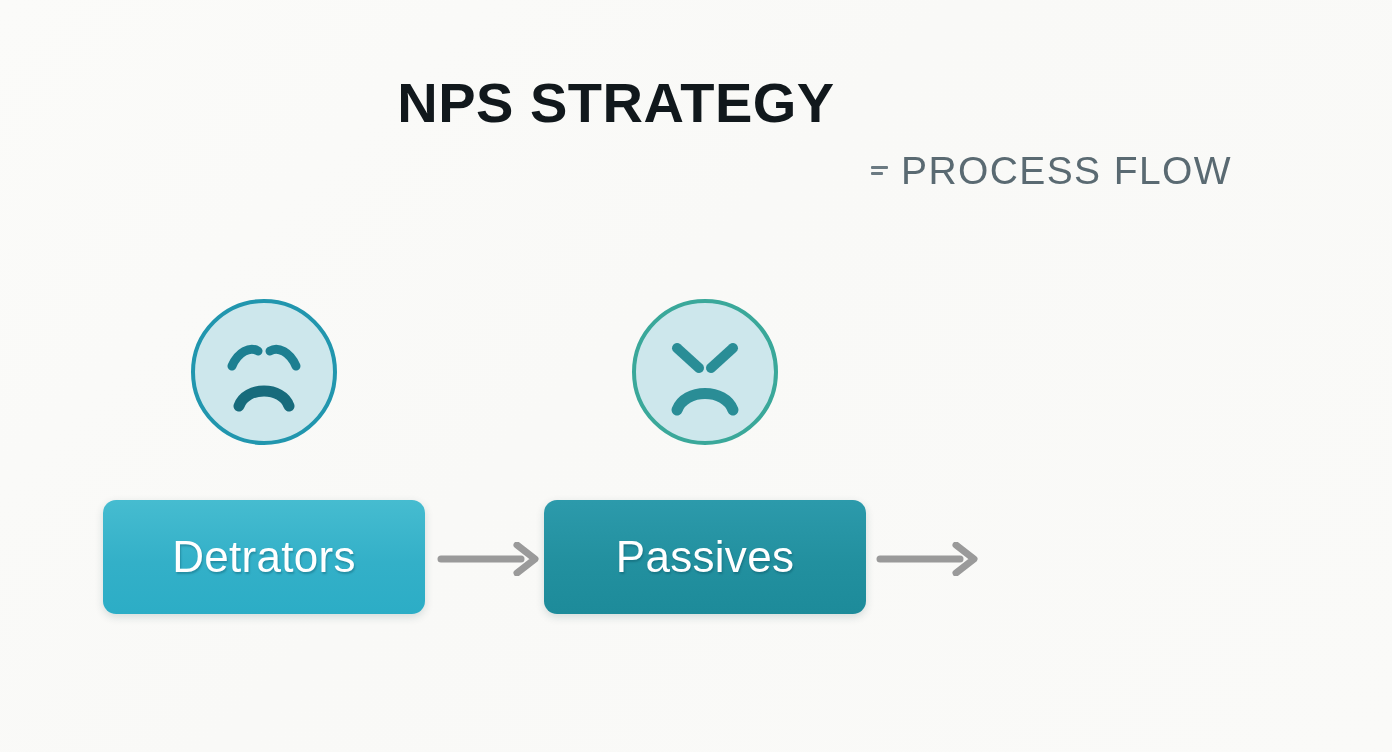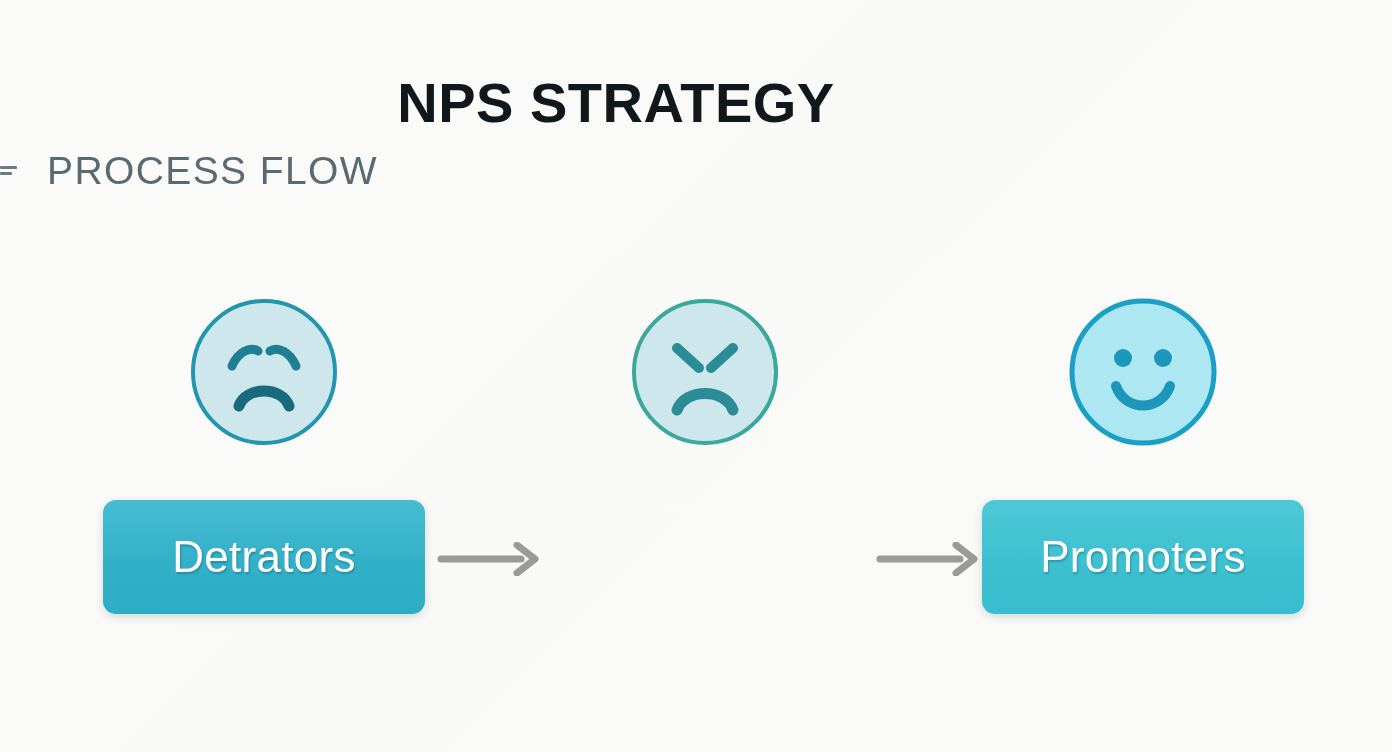--- a/index.html
+++ b/index.html
@@ -38,22 +38,22 @@
     letter-spacing: 0.5px;
     color: #11181c;
     line-height: 1.05;
     margin: 0;
     white-space: nowrap;
   }
   .subtitle-row {
     margin-top: 18px;
     display: flex;
     align-items: center;
-    justify-content: flex-start;
-    gap: 30px;
+    justify-content: flex-end;
+    gap: 13px;
   }
   .subtitle-dash {
     display: inline-block;
     width: 17px;
     height: 14px;
     position: relative;
     flex: 0 0 auto;
   }
   .subtitle-dash::before,
   .subtitle-dash::after {
@@ -209,39 +209,27 @@
       <div class="face-wrap">
         <div class="face">
           <svg width="152" height="152" viewBox="0 0 152 152" aria-hidden="true">
             <circle cx="76" cy="76" r="71" fill="#cde7ec" stroke="#3aa89a" stroke-width="4"></circle>
             <line x1="48" y1="52" x2="70" y2="72" stroke="#2a8d96" stroke-width="10" stroke-linecap="round"></line>
             <line x1="104" y1="52" x2="82" y2="72" stroke="#2a8d96" stroke-width="10" stroke-linecap="round"></line>
             <path d="M48 114 C56 92, 96 92, 104 114" fill="none" stroke="#2a8d96" stroke-width="11" stroke-linecap="round"></path>
           </svg>
         </div>
       </div>
+      <div class="box box-passives">
+        <span class="box-label">Passives</span>
+      </div>
     </div>
 
     <div class="arrow arrow-2">
       <svg width="112" height="34" viewBox="0 0 112 34" aria-hidden="true">
         <line x1="4" y1="17" x2="84" y2="17" stroke="#9a9a9a" stroke-width="7" stroke-linecap="round"></line>
         <polyline points="80,3 98,17 80,31" fill="none" stroke="#9a9a9a" stroke-width="7" stroke-linecap="round" stroke-linejoin="round"></polyline>
       </svg>
     </div>
 
-    <div class="stage stage-promoters">
-      <div class="face-wrap">
-        <div class="face">
-          <svg width="152" height="152" viewBox="0 0 152 152" aria-hidden="true">
-            <circle cx="76" cy="76" r="71" fill="#ade7f2" stroke="#1c9fc4" stroke-width="5"></circle>
-            <circle cx="56" cy="62" r="9" fill="#1d96bb"></circle>
-            <circle cx="96" cy="62" r="9" fill="#1d96bb"></circle>
-            <path d="M49 90 C58 116, 94 116, 103 90" fill="none" stroke="#1d96bb" stroke-width="10" stroke-linecap="round"></path>
-          </svg>
-        </div>
-      </div>
-      <div class="box box-promoters">
-        <span class="box-label">Promoters</span>
-      </div>
-    </div>
 
   </div>
 </div>
 
 </body></html>

